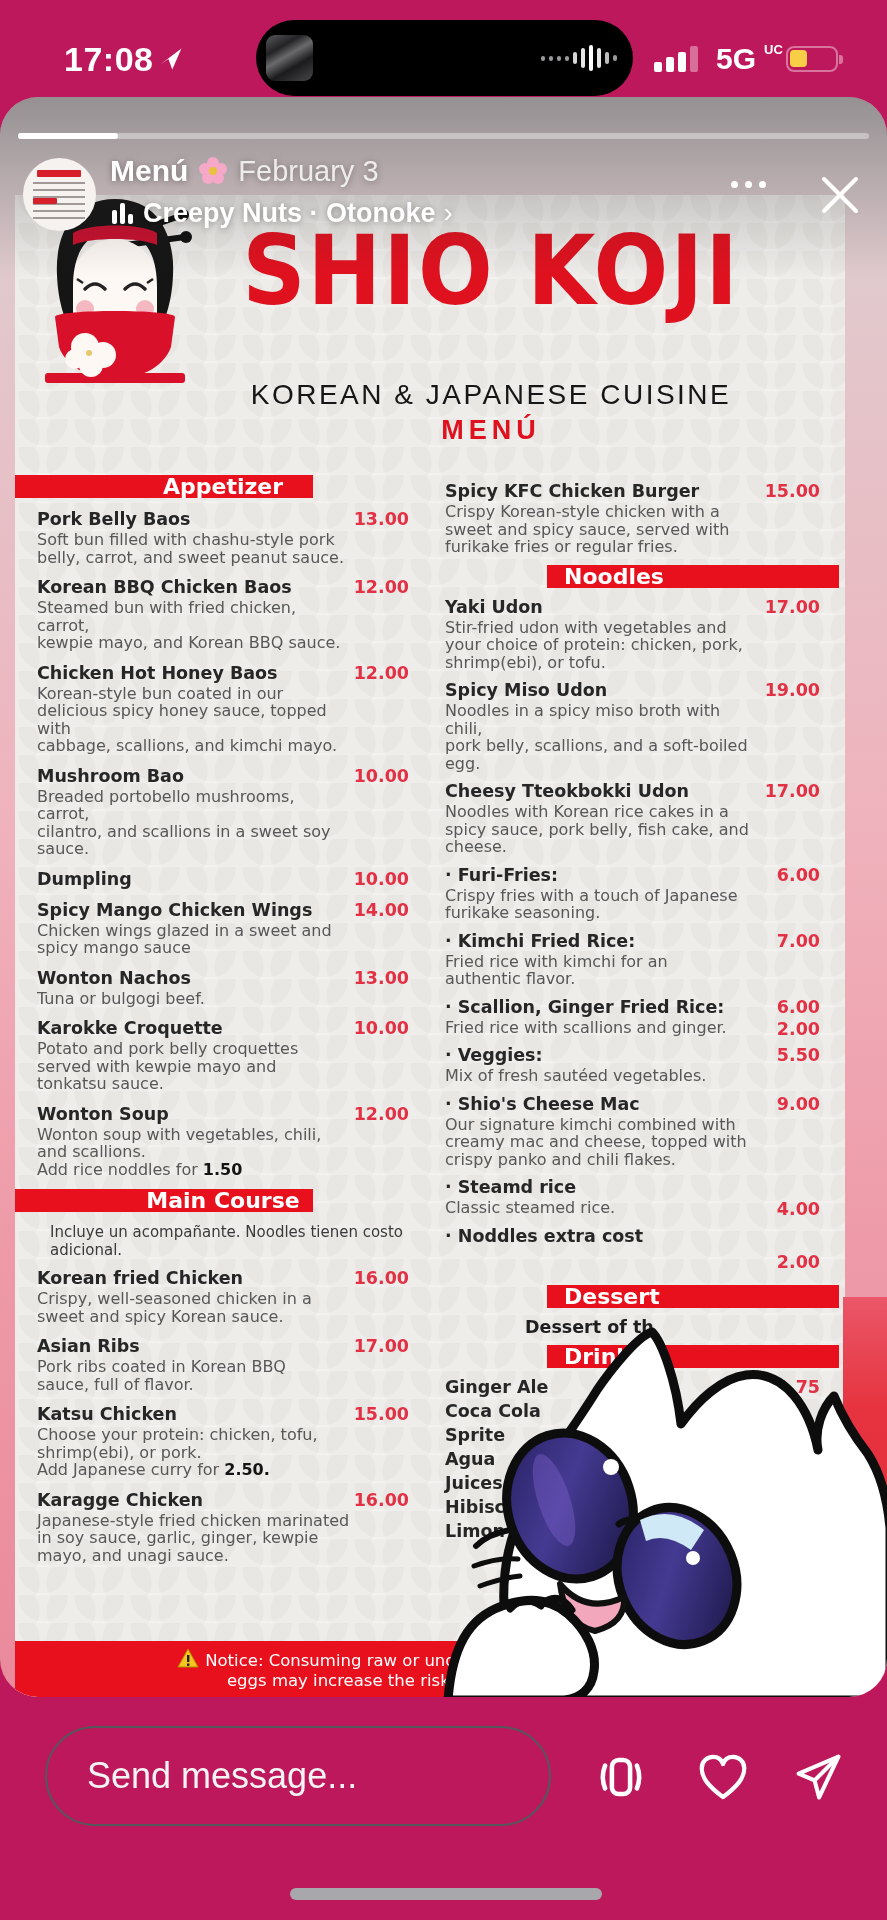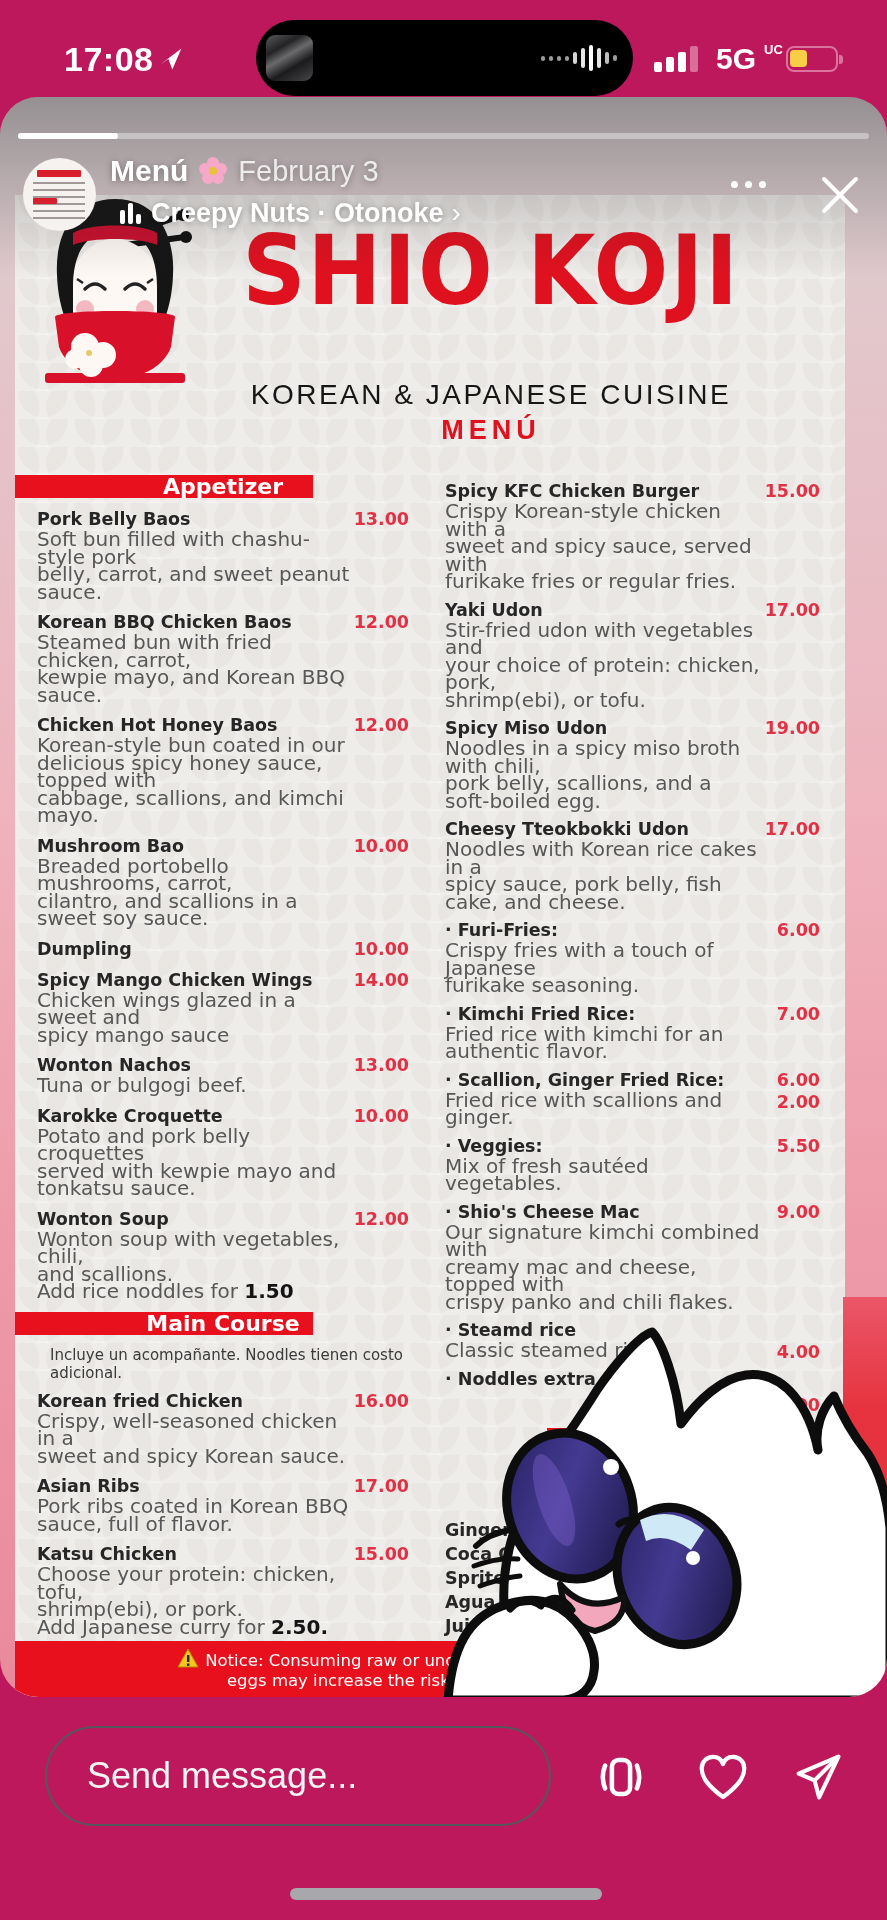--- a/index.html
+++ b/index.html
@@ -38,21 +38,21 @@
   .progress b{display:block;width:100px;height:6px;border-radius:3px;background:#fff;}
   .avatar{position:absolute;left:23px;top:61px;width:73px;height:73px;border-radius:50%;background:#f5f2f0;overflow:hidden;}
   .avatar .r1{position:absolute;left:14px;top:12px;width:44px;height:7px;background:#d8202c;border-radius:1px;}
   .avatar .r2{position:absolute;left:10px;top:40px;width:24px;height:6px;background:#d8202c;border-radius:1px;}
   .avatar .ln{position:absolute;left:10px;top:24px;width:52px;height:40px;
       background:repeating-linear-gradient(180deg,rgba(90,80,80,.55) 0 2px,transparent 2px 7px);}
   .t-row{position:absolute;left:110px;top:57px;display:flex;align-items:center;gap:10px;white-space:nowrap;
          text-shadow:0 1px 6px rgba(0,0,0,.35);}
   .t-name{font-size:30px;font-weight:700;color:#fff;}
   .t-date{font-size:29px;font-weight:400;color:rgba(255,255,255,.82);}
-  .m-row{position:absolute;left:120px;top:100px;display:flex;align-items:center;gap:10px;white-space:nowrap;
+  .m-row{position:absolute;left:112px;top:100px;display:flex;align-items:center;gap:10px;white-space:nowrap;
          text-shadow:0 1px 6px rgba(0,0,0,.35);}
   .eq{display:flex;align-items:flex-end;gap:3px;height:22px;}
   .eq i{display:block;width:5px;background:#fff;border-radius:2px;}
   .m-txt{font-size:27px;font-weight:700;color:#fff;}
   .m-chev{font-size:28px;font-weight:400;color:#fff;margin-left:-2px;}
   .dots{position:absolute;left:731px;top:84px;display:flex;gap:7px;}
   .dots i{width:7px;height:7px;border-radius:50%;background:#fff;display:block;}
   .closex{position:absolute;left:812px;top:70px;width:56px;height:56px;}
 
   
@@ -78,21 +78,21 @@
   .banner-label{color:#fff;font-weight:700;font-size:22px;}
   .col-l .banner{width:298px;justify-content:center;padding-left:118px;}
   .col-l > .banner:first-child{margin-top:0;}
   .col-r .banner{width:292px;margin-left:117px;padding-left:17px;margin-top:6px;margin-bottom:9px;}
   .note{font-size:15px;color:#3a3a3a;margin:0 0 9px 35px;}
   .col-r .note{font-weight:700;font-size:17.5px;color:#1f1f1f;margin:2px 0 8px 95px;}
   .mi{position:relative;margin:0 0 11px 0;padding-left:22px;padding-right:62px;}
   .col-r .mi{padding-left:15px;padding-right:78px;margin-bottom:9px;}
   .col-r .mi:first-child{margin-top:6px;}
   .mi-name{font-size:17.5px;font-weight:700;color:#262626;line-height:20px;}
-  .mi-desc,.mi-extra{font-size:20px;color:#575757;line-height:17.5px;white-space:pre-line;}
+  .mi-desc,.mi-extra{font-size:16px;color:#575757;line-height:17.5px;white-space:pre-line;}
   .mi-desc{margin-top:2px;}
   .mi-extra b{color:#141414;font-weight:700;}
   .price{position:absolute;top:1px;right:4px;text-align:right;color:var(--price-red);
          font-weight:700;font-size:17.5px;line-height:19px;}
   .col-r .price{right:20px;}
   .price.mid{top:23px;} .price.below{top:27px;}
   .mi.has-below{min-height:50px;}
   .p2{margin-top:3px;}
   .mi.compact{margin-bottom:3px;padding-right:78px;}
   .mi.compact .mi-name{line-height:21px;font-size:17.5px;}
@@ -297,20 +297,23 @@
         </div>
       <div class="col col-r">
           <div class="mi">
             <div class="mi-name">Spicy KFC Chicken Burger</div>
             <div class="mi-desc">Crispy Korean-style chicken with a
 sweet and spicy sauce, served with
 furikake fries or regular fries.</div>
             <div class="price top">
               <div class="p1">15.00</div>
             </div>
+          </div>
+          <div class="banner">
+            <div class="banner-label">Noodles</div>
           </div>
           <div class="mi">
             <div class="mi-name">Yaki Udon</div>
             <div class="mi-desc">Stir-fried udon with vegetables and
 your choice of protein: chicken, pork,
 shrimp(ebi), or tofu.</div>
             <div class="price top">
               <div class="p1">17.00</div>
             </div>
           </div>

